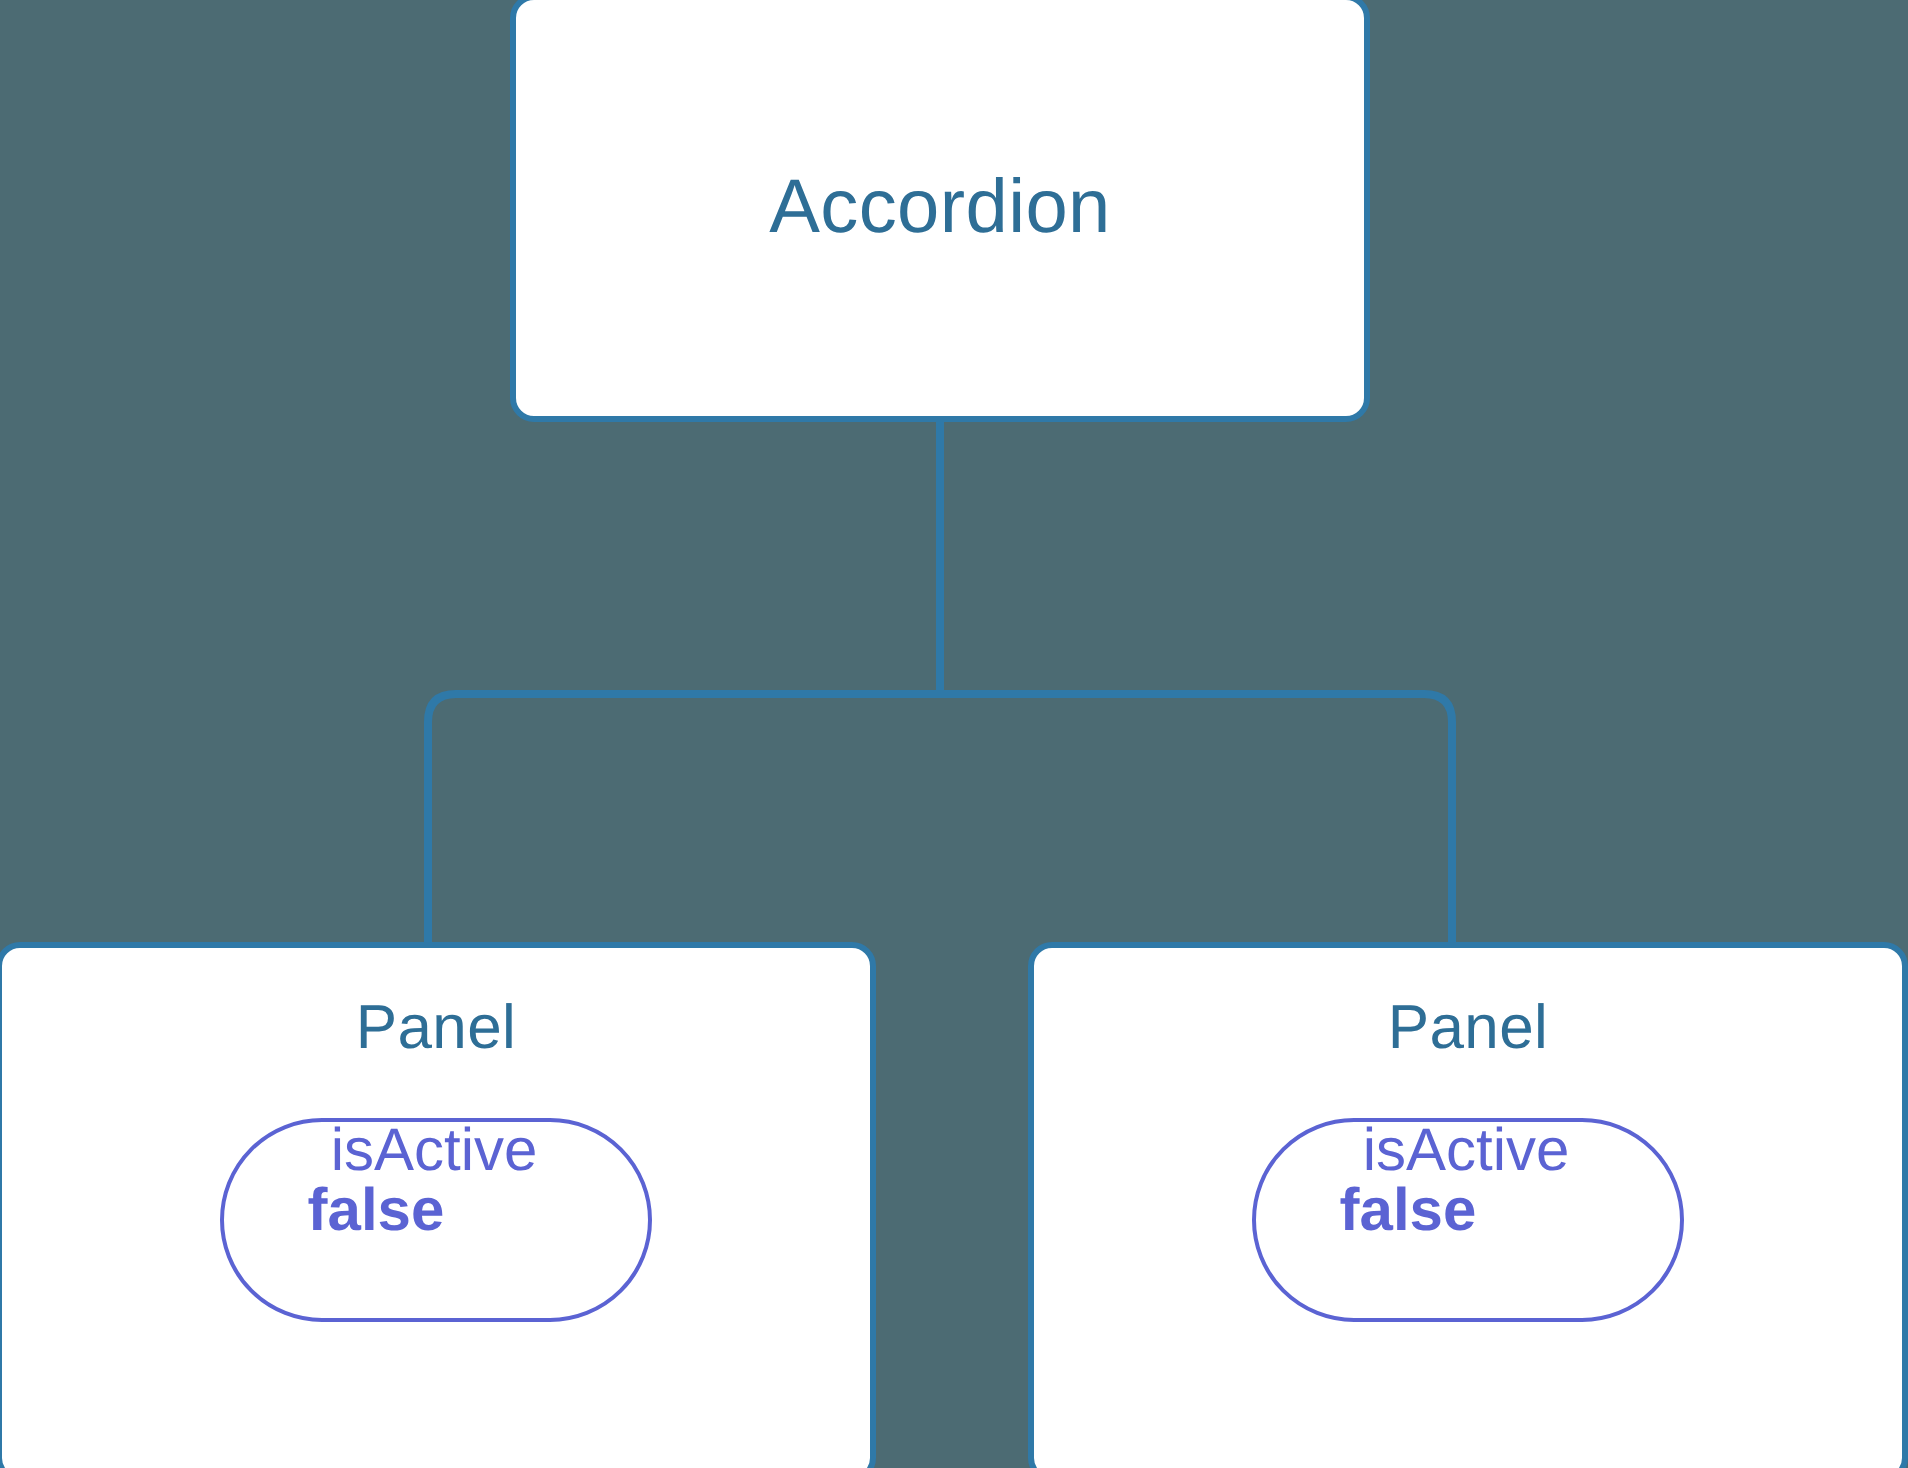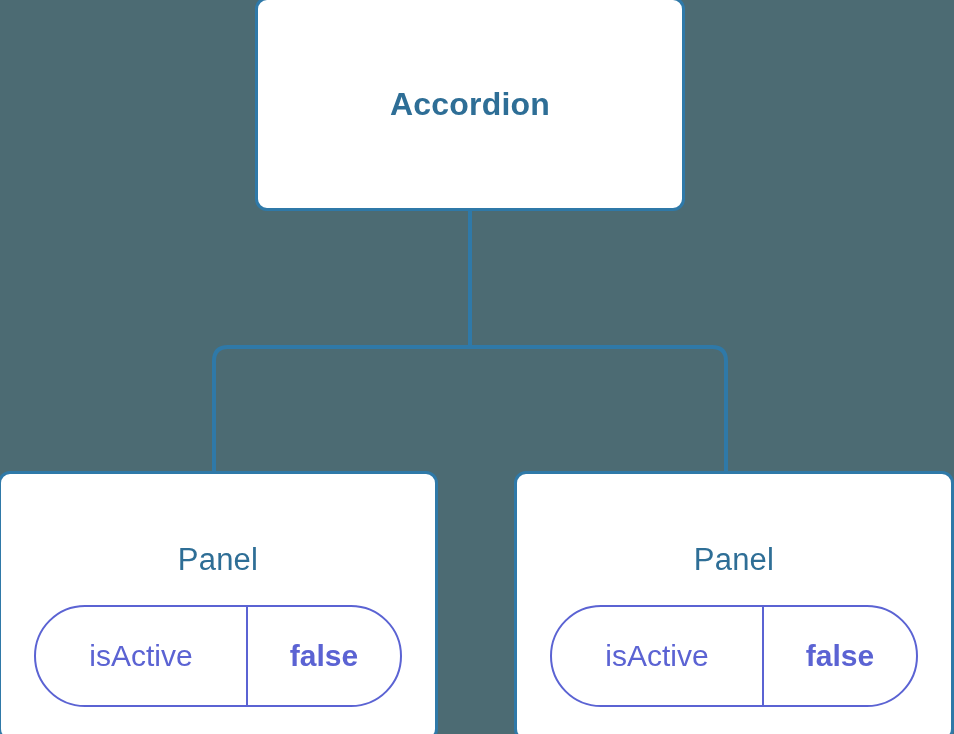--- a/index.html
+++ b/index.html
@@ -47,46 +47,46 @@
   }
   
   #node-accordion {
     left: 255px;
     top: -3px;
     width: 430px;
     height: 214px;
     justify-content: center;
   }
   #node-accordion .node-title {
-    font-size: 32px;
-    font-weight: bold;
+    font-size: 38px;
   }
   
   .panel-node {
     top: 471px;
     width: 440px;
     height: 270px;
     justify-content: flex-start;
   }
   #node-panel-0 { left: -2px; }
   #node-panel-1 { left: 514px; }
   .panel-node .node-title {
-    margin-top: 70px;
+    margin-top: 24px;
   }
   
   .prop-pill {
     margin-top: 30px;
     height: 102px;
     display: flex;
     align-items: stretch;
     border: 2px solid #5b63d3;
     border-radius: 51px;
     box-sizing: border-box;
     background: #ffffff;
     overflow: hidden;
+    flex-direction: column;
   }
   .prop-key, .prop-val {
     display: flex;
     align-items: center;
     justify-content: center;
     color: #5b63d3;
     font-size: 30px;
     line-height: 1;
     white-space: nowrap;
     box-sizing: border-box;

